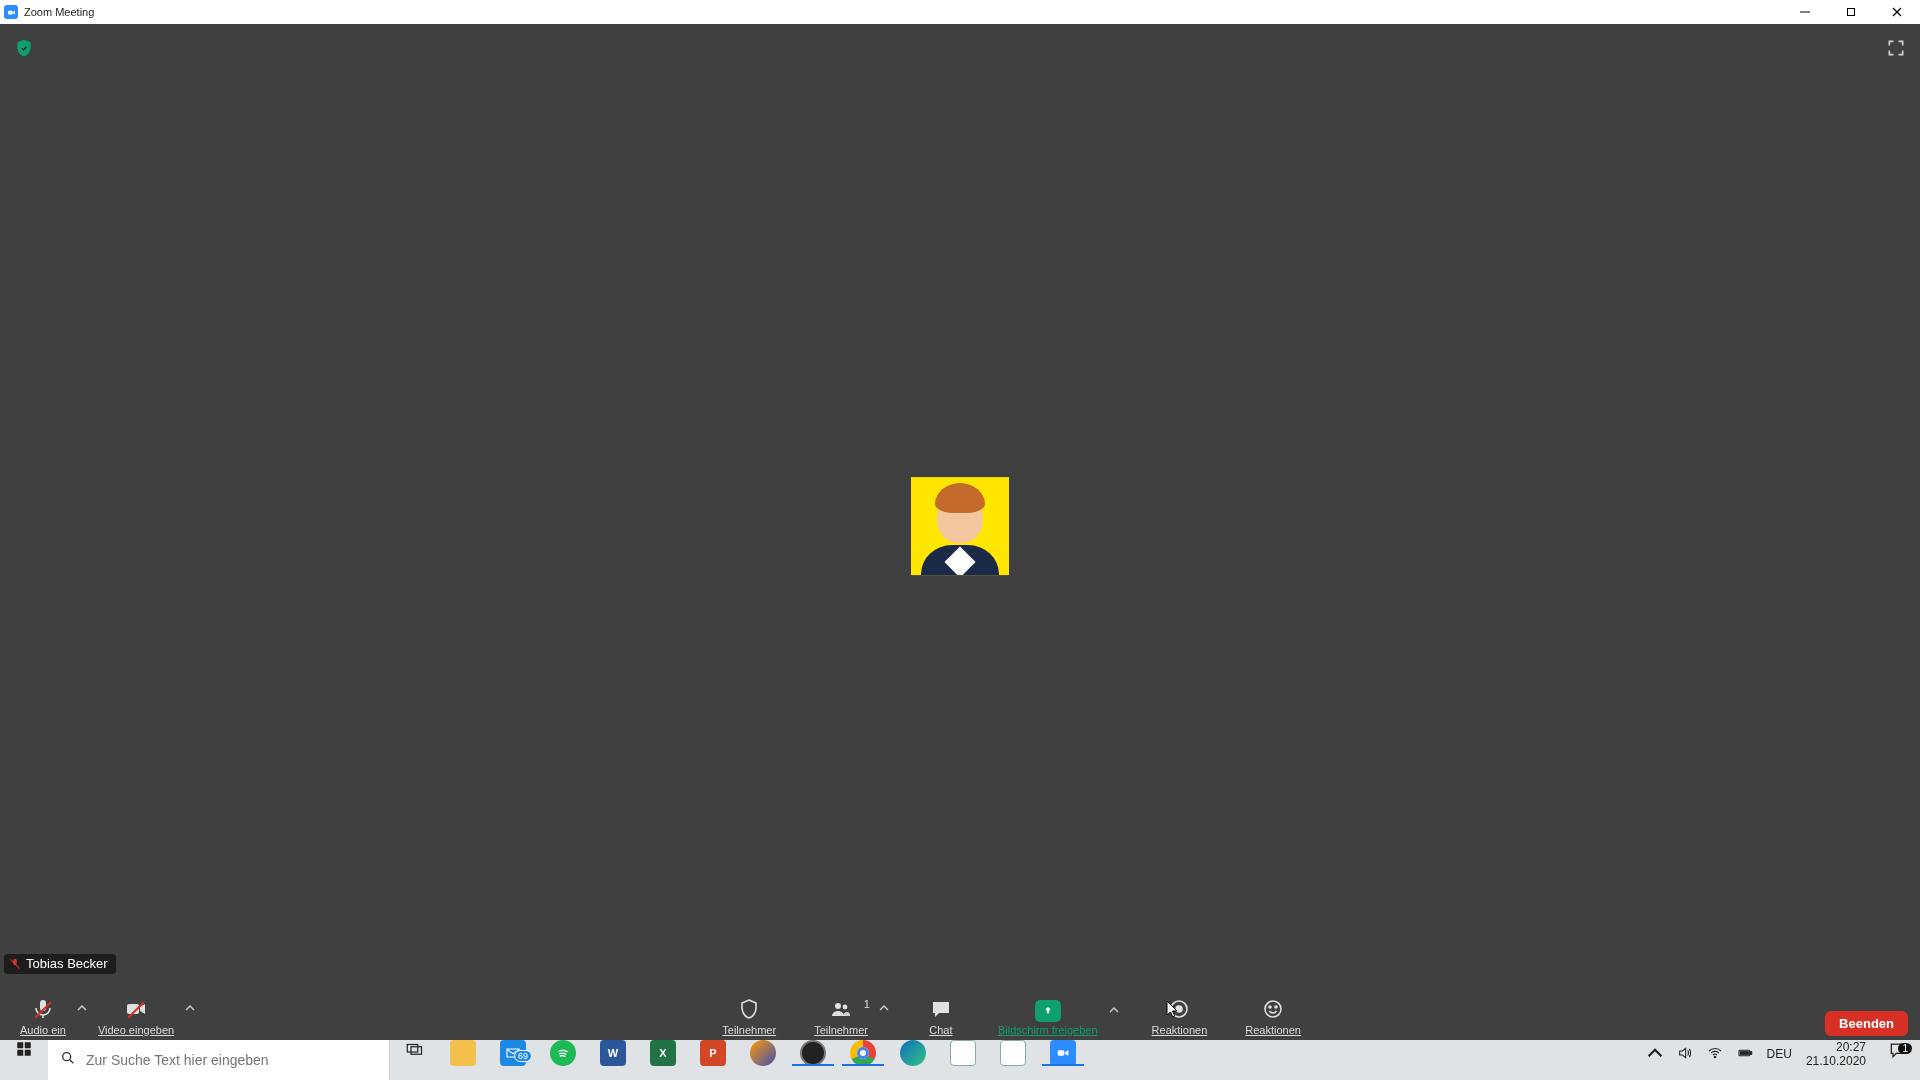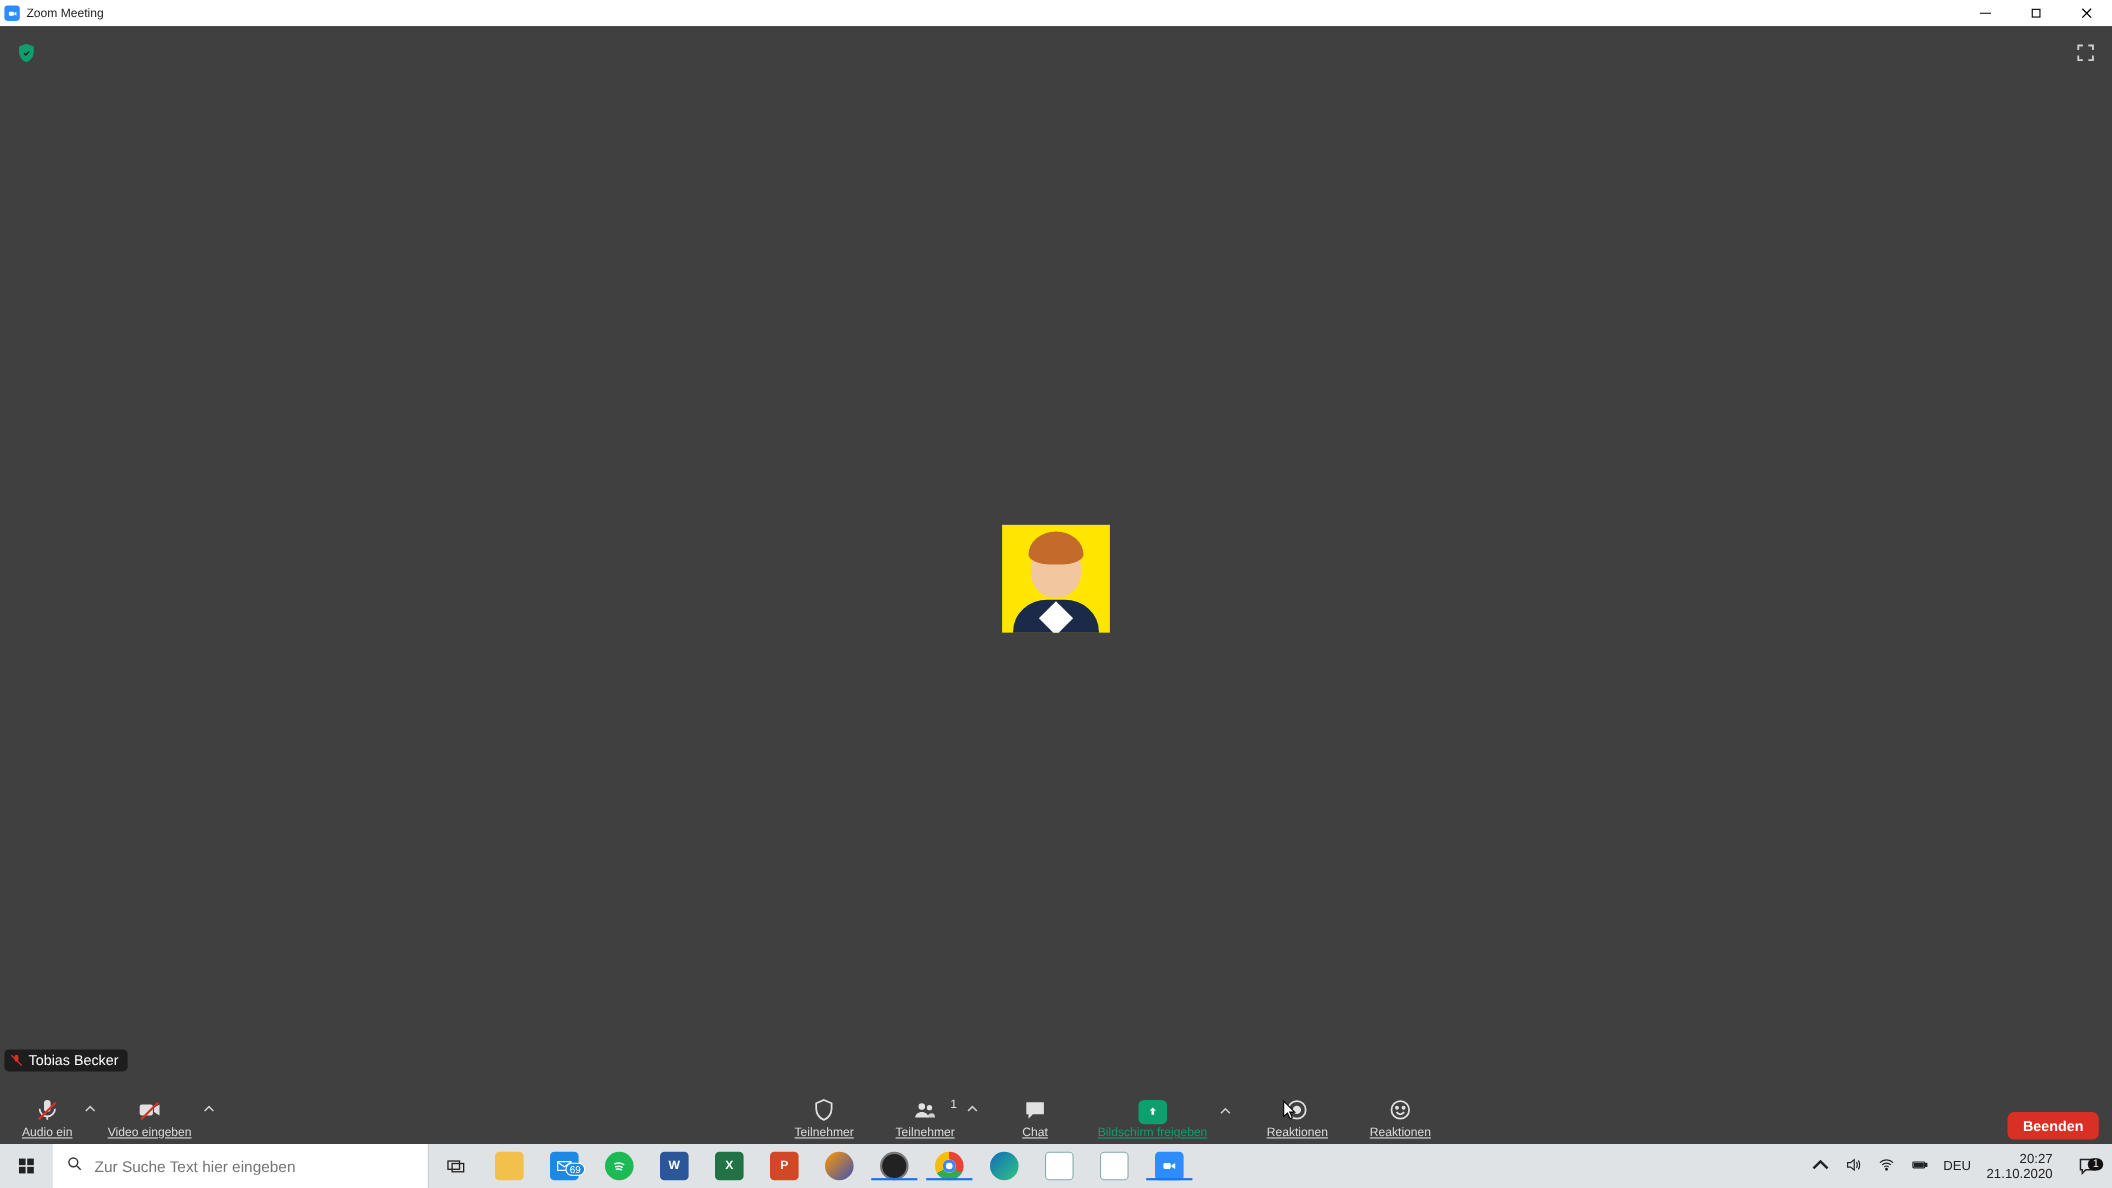--- a/index.html
+++ b/index.html
@@ -114,21 +114,21 @@
   }
 
   .end-btn{
     background:#d93025; color:#fff; font-size:13px; font-weight:600;
     padding:5px 14px; border-radius:6px; align-self:center; 
   }
 
   
   .taskbar{
     position:absolute; left:0; right:0; bottom:0; height:40px;
-    background:#dfe3e6; display:flex; align-items:center; color:#000;
+    background:#dfe3e6; display:flex; align-items:flex-start; color:#000;
   }
   .tb-btn{
     width:48px; display:flex; align-items:center; justify-content:center;
   }
   .tb-btn svg{ width:18px; height:18px; }
   .start svg{ width:18px; height:18px; }
 
   .searchbox{
     flex:0 0 342px; height:40px; background:#ffffff;
     display:flex; align-items:center; gap:10px; padding:0 12px;

